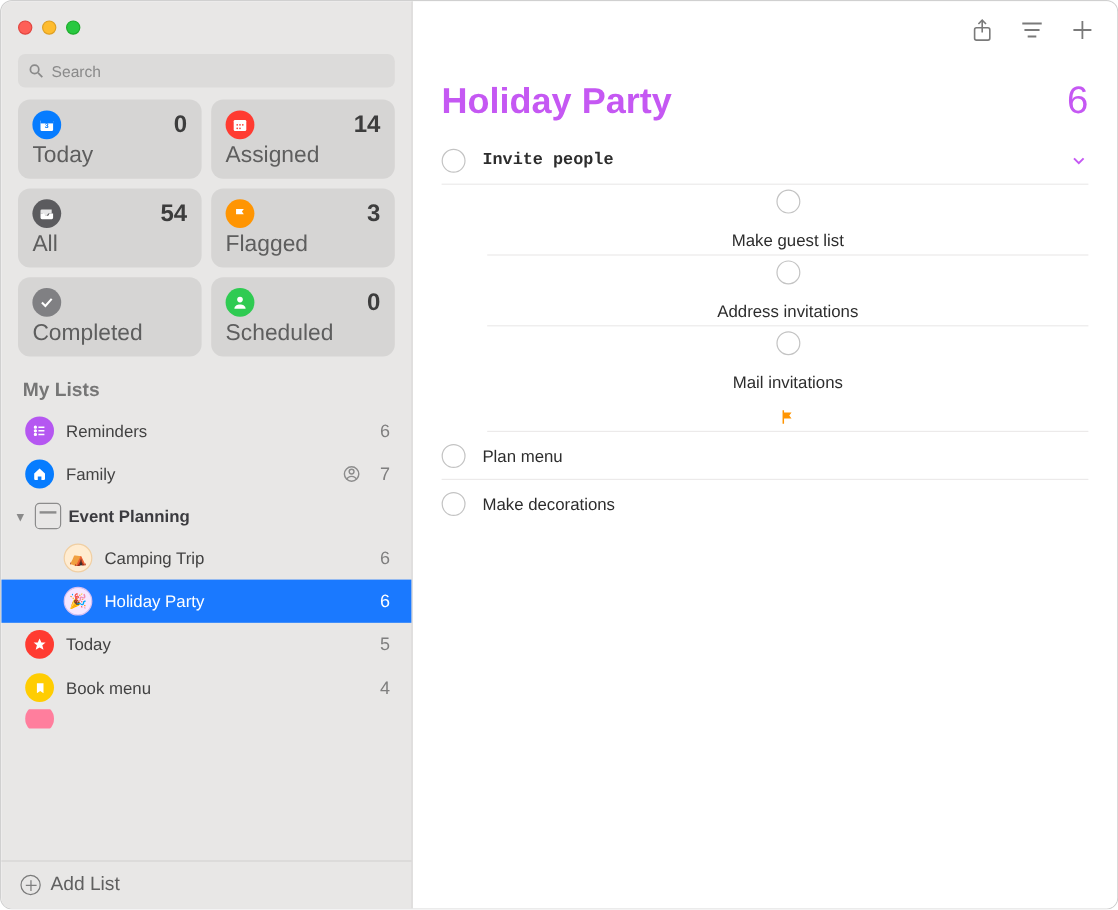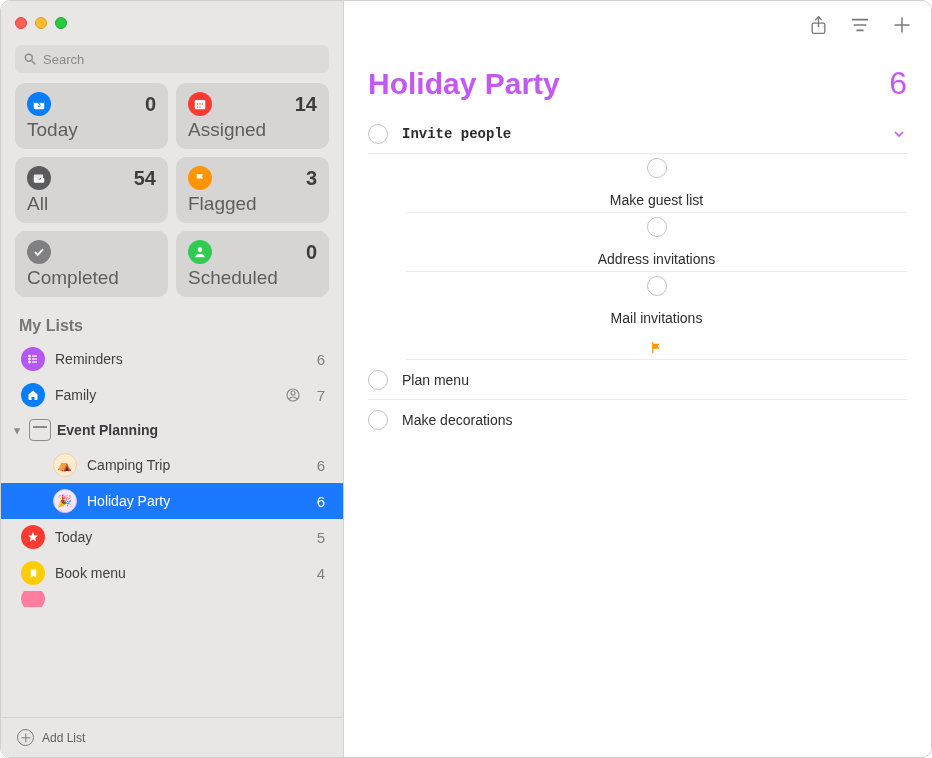--- a/index.html
+++ b/index.html
@@ -204,21 +204,21 @@
     font-size: 12px;
   }
   .bottom-bar {
     height: 40px;
     border-top: 1px solid #d4d3d2;
     display: flex;
     align-items: center;
     padding: 0 16px;
     gap: 8px;
     color: #606060;
-    font-size: 12px;
+    font-size: 16px;
     cursor: pointer;
   }
   .plus-circle {
     width: 17px; height: 17px;
     border: 1.4px solid #7a7a7a;
     border-radius: 50%;
     position: relative;
   }
   .plus-circle::before, .plus-circle::after {
     content:"";

